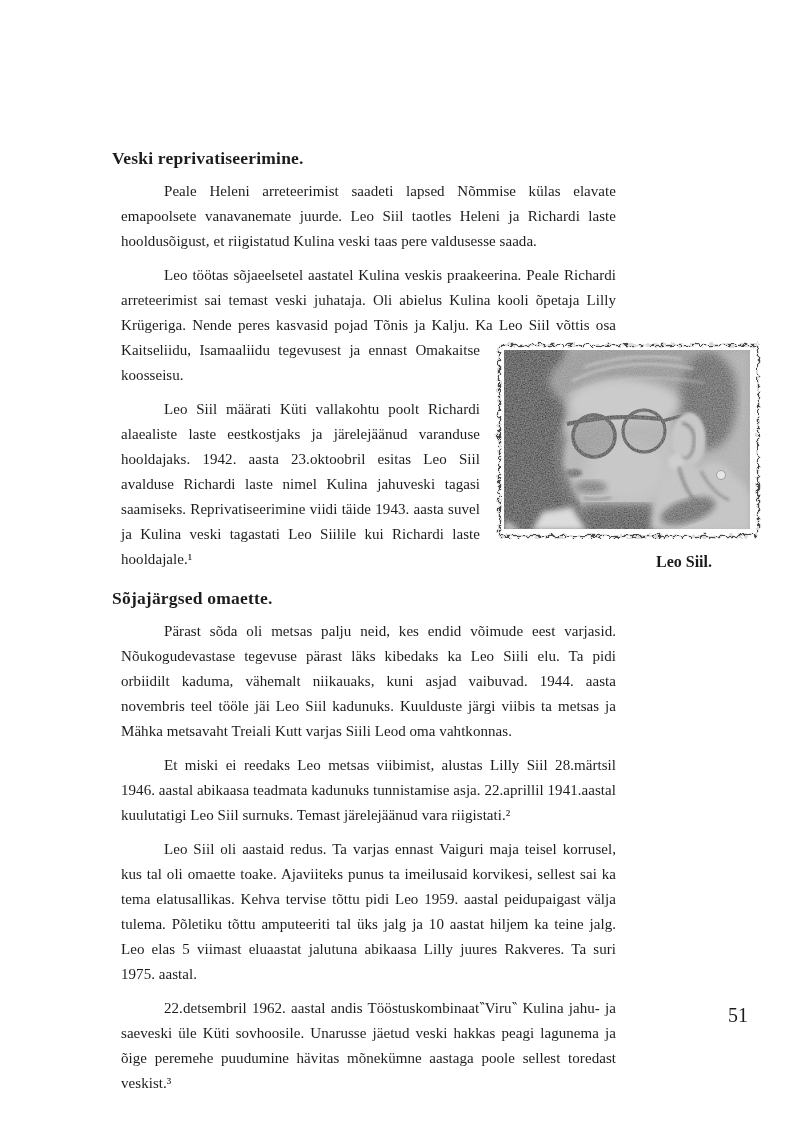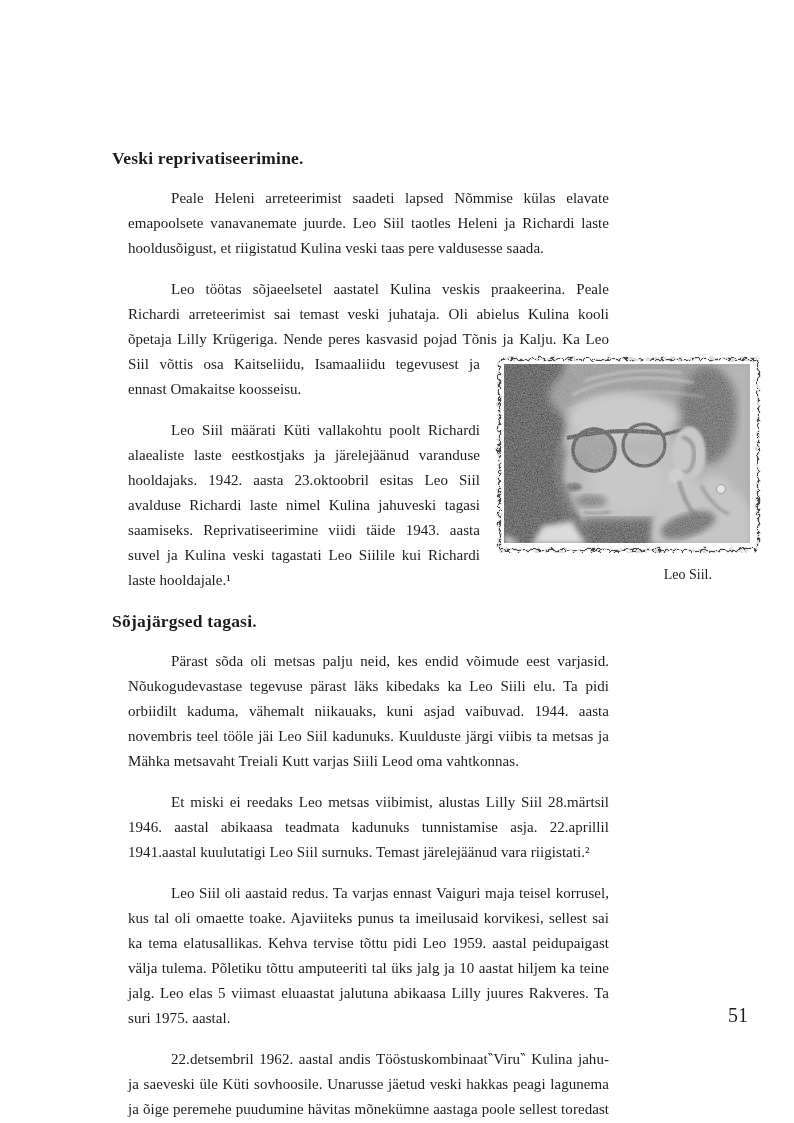--- a/index.html
+++ b/index.html
@@ -19,43 +19,43 @@
   }
   .section-heading {
     font-size: 17.5px;
     font-weight: bold;
     line-height: 24px;
     margin: 0 0 6px 0;
     letter-spacing: 0.2px;
   }
   .section-heading.second { margin-top: 14px; }
   p.body {
-    margin: 16px;
+    margin: 9px;
     font-size: 15px;
     line-height: 25px;
     text-align: justify;
     text-indent: 43px;
     letter-spacing: 0.05px;
   }
   
   .float-spacer {
     float: right;
     width: 1px; height: 76px;
     margin-right: -1px;
   }
   figure.photo {
     float: right; clear: right;
     width: 270px;
     margin: 0 -137px -12px 12px; 
     padding: 0;
   }
   figure.photo svg { display: block; }
   figcaption.photo-caption {
-    font-size: 14px;
-    font-weight: normal;
+    font-size: 16px;
+    font-weight: bold;
     text-align: right;
     padding-right: 50px;
     margin-top: 14px;
     height: 20px;
   }
   .footnotes {
     position: absolute;
     left: 112px; top: 943px;
     width: 580px;
     font-size: 13px;
@@ -165,21 +165,21 @@
             <circle cx="229" cy="136" r="4.5" fill="#ededed" stroke="#8a8a8a" stroke-width="1"></circle>
           </g>
         </svg>
         <figcaption class="photo-caption">Leo Siil.</figcaption>
       </figure>
 
       <p class="body">Leo töötas sõjaeelsetel aastatel Kulina veskis praakeerina. Peale Richardi arreteerimist sai temast veski juhataja. Oli abielus Kulina kooli õpetaja Lilly Krügeriga. Nende peres kasvasid pojad Tõnis ja Kalju. Ka Leo Siil võttis osa Kaitseliidu, Isamaaliidu tegevusest ja ennast Omakaitse koosseisu.</p>
       <p class="body">Leo Siil määrati Küti vallakohtu poolt Richardi alaealiste laste eestkostjaks ja järelejäänud varanduse hooldajaks. 1942. aasta 23.oktoobril esitas Leo Siil avalduse Richardi laste nimel Kulina jahuveski tagasi saamiseks. Reprivatiseerimine viidi täide 1943. aasta suvel ja Kulina veski tagastati Leo Siilile kui Richardi laste hooldajale.¹</p>
     </div>
 
-    <h1 class="section-heading second">Sõjajärgsed tagasi.</h1>
+    <h1 class="section-heading second">Sõjajärgsed omaette.</h1>
 
     <p class="body">Pärast sõda oli metsas palju neid, kes endid võimude eest varjasid. Nõukogudevastase tegevuse pärast läks kibedaks ka Leo Siili elu. Ta pidi orbiidilt kaduma, vähemalt niikauaks, kuni asjad vaibuvad. 1944. aasta novembris teel tööle jäi Leo Siil kadunuks. Kuulduste järgi viibis ta metsas ja Mähka metsavaht Treiali Kutt varjas Siili Leod oma vahtkonnas.</p>
     <p class="body">Et miski ei reedaks Leo metsas viibimist, alustas Lilly Siil 28.märtsil 1946. aastal abikaasa teadmata kadunuks tunnistamise asja. 22.aprillil 1941.aastal kuulutatigi Leo Siil surnuks. Temast järelejäänud vara riigistati.²</p>
     <p class="body">Leo Siil oli aastaid redus. Ta varjas ennast Vaiguri maja teisel korrusel, kus tal oli omaette toake. Ajaviiteks punus ta imeilusaid korvikesi, sellest sai ka tema elatusallikas. Kehva tervise tõttu pidi Leo 1959. aastal peidupaigast välja tulema. Põletiku tõttu amputeeriti tal üks jalg ja 10 aastat hiljem ka teine jalg. Leo elas 5 viimast eluaastat jalutuna abikaasa Lilly juures Rakveres. Ta suri 1975. aastal.</p>
     <p class="body">22.detsembril 1962. aastal andis Tööstuskombinaat‶Viru‶ Kulina jahu- ja saeveski üle Küti sovhoosile. Unarusse jäetud veski hakkas peagi lagunema ja õige peremehe puudumine hävitas mõnekümne aastaga poole sellest toredast veskist.³</p>
   </div>
 
 
   <div class="page-number">51</div>
 </div>

